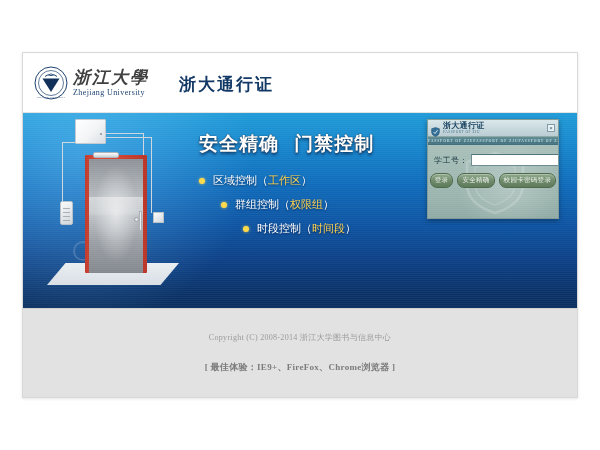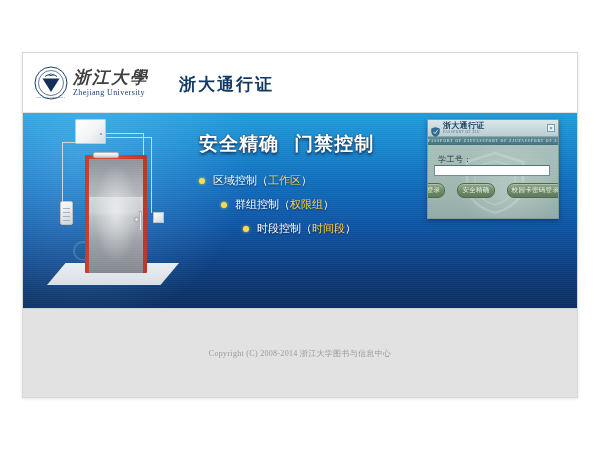--- a/index.html
+++ b/index.html
@@ -256,35 +256,35 @@
     background:
       radial-gradient(circle at 62% 58%, rgba(255,255,255,.22), rgba(255,255,255,0) 55%),
       linear-gradient(to bottom,#a8bfb9,#9bb4ae 70%,#8fa9a4);
     padding:9px 6px 0 6px;
   }
   #body-shield{
     position:absolute; left:36px; top:6px; width:62px; height:64px;
     opacity:.22; pointer-events:none;
   }
   .field-row{
-    display:flex; align-items:flex-start; margin-bottom:7px; position:relative; z-index:2;flex-direction:column;
+    display:flex; align-items:flex-end; margin-bottom:7px; position:relative; z-index:2;
   }
   .field-label{
     width:38px; font-size:8px; color:#16343f; letter-spacing:.5px;
     font-family:"DejaVu Sans","Liberation Sans",sans-serif;
     text-align:right; margin-right:3px; white-space:pre;
   }
   .field-input{
     flex:1; height:12px; background:#ffffff;
     border:1px solid #6f8c93; border-top-color:#51737c;
     font-size:8px; padding:0 2px; outline:none;
     font-family:"Liberation Sans",sans-serif;
   }
   #btn-row{
-    display:flex; gap:12px; justify-content:center;
+    display:flex; gap:4px; justify-content:center;
     position:relative; z-index:2; margin-top:3px;
   }
   .lbtn{
     background:linear-gradient(to bottom,#90a98c,#6f8a6b 55%,#5d7a5a);
     border:1px solid #4f6a4c;
     border-radius:7px;
     color:#eef3ec;
     font-size:6.5px;
     letter-spacing:.3px;
     padding:2px 4px;
@@ -439,15 +439,16 @@
           <button class="lbtn">登录</button>
           <button class="lbtn">安全精确</button>
           <button class="lbtn">校园卡密码登录</button>
         </div>
       </div>
     </div>
   </div>
 
   <div id="footer">
     <div id="copyright">Copyright (C) 2008-2014 浙江大学图书与信息中心</div>
+    <div id="browsers">[ 最佳体验：IE9+、FireFox、Chrome浏览器 ]</div>
   </div>
 
 </div>
 
 </body></html>

